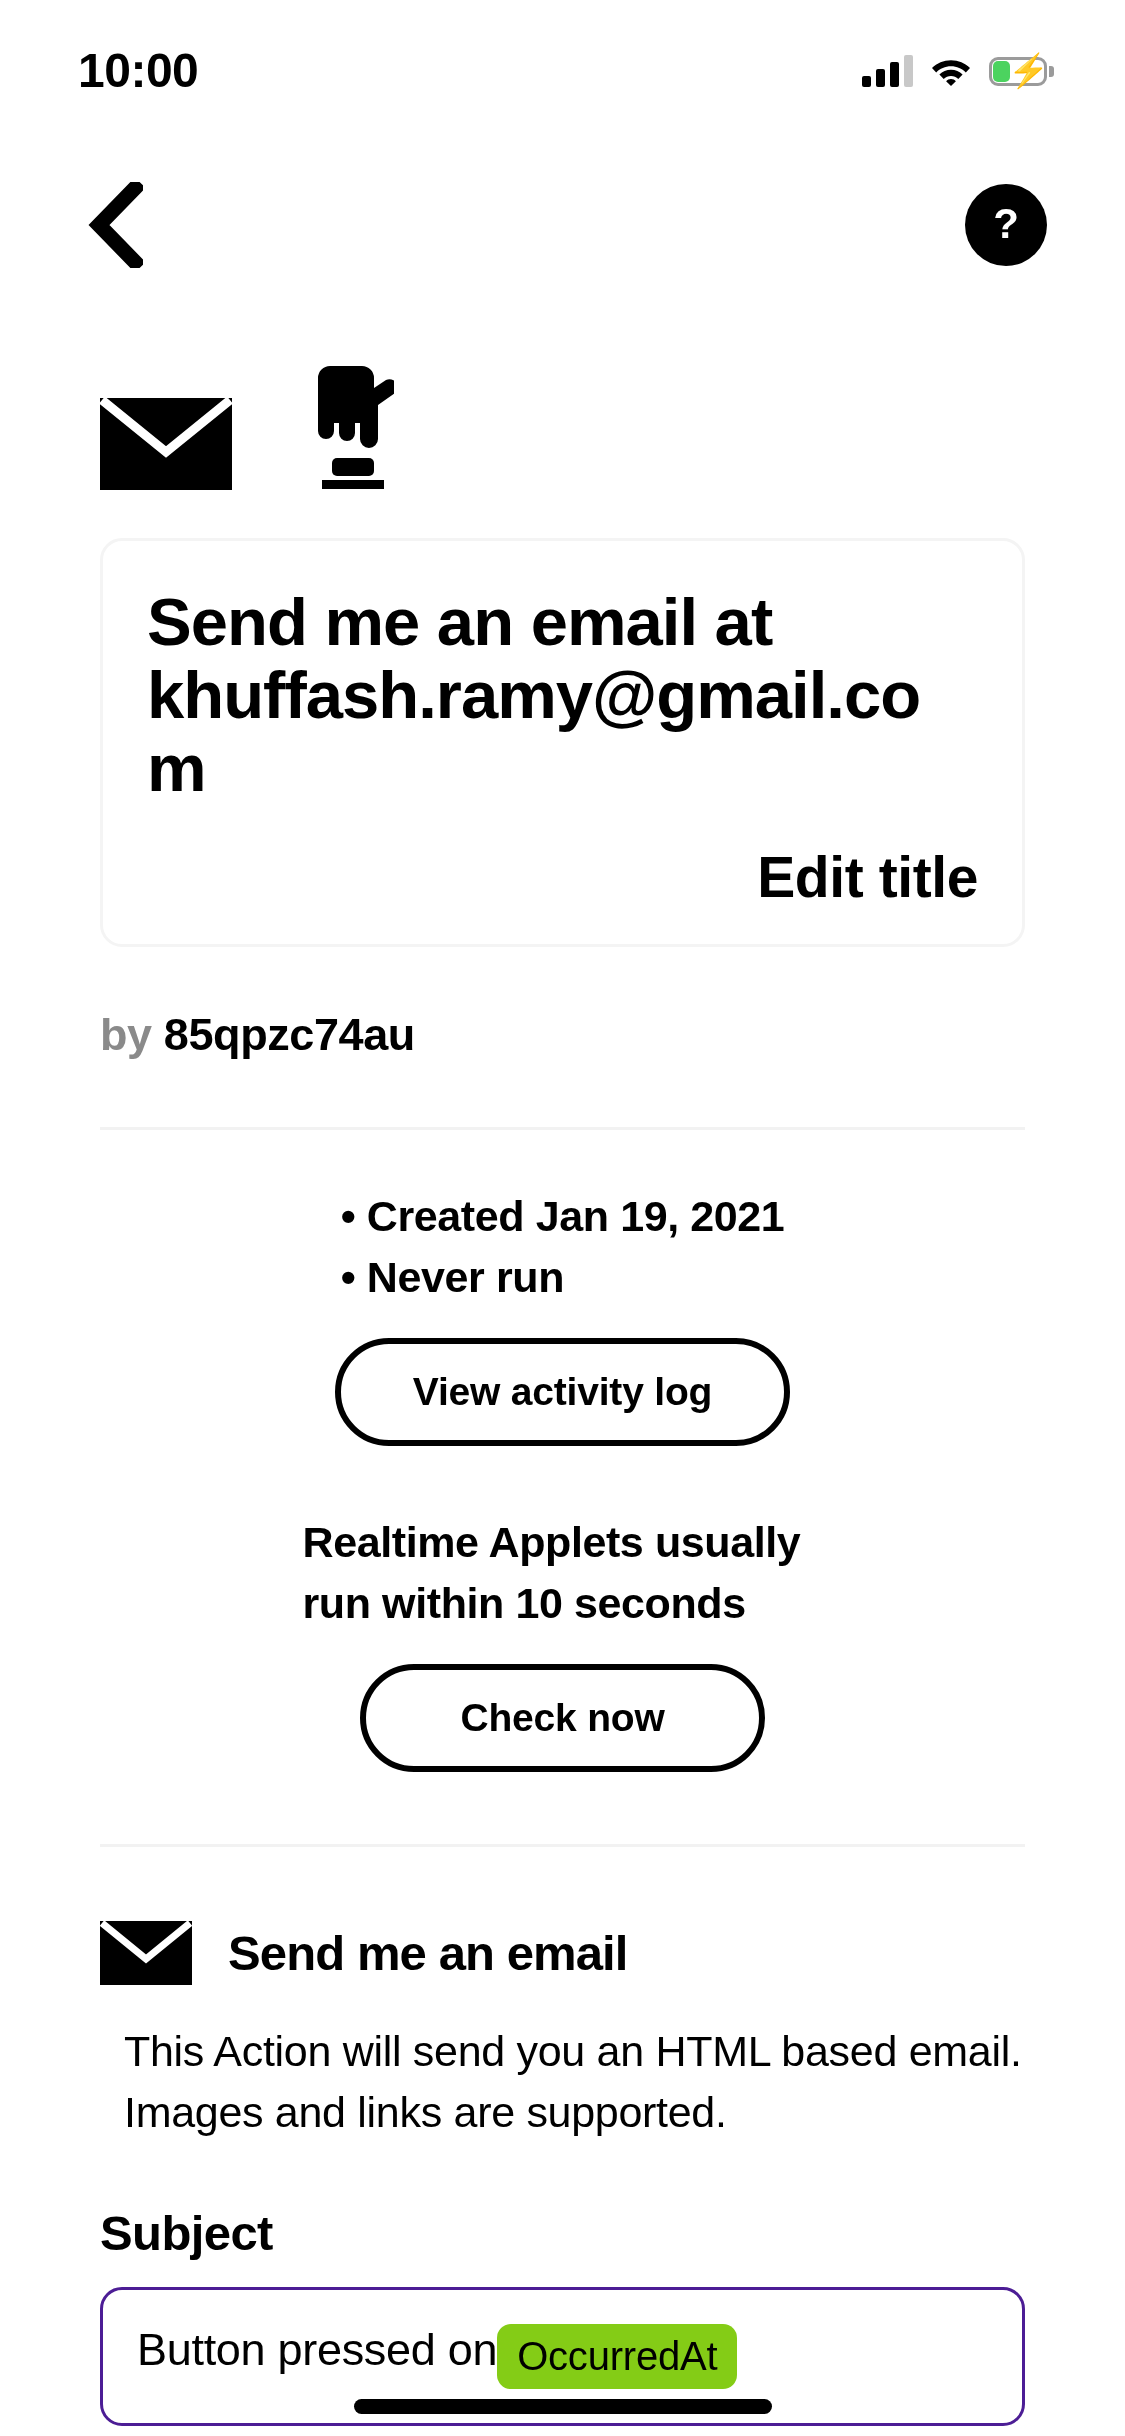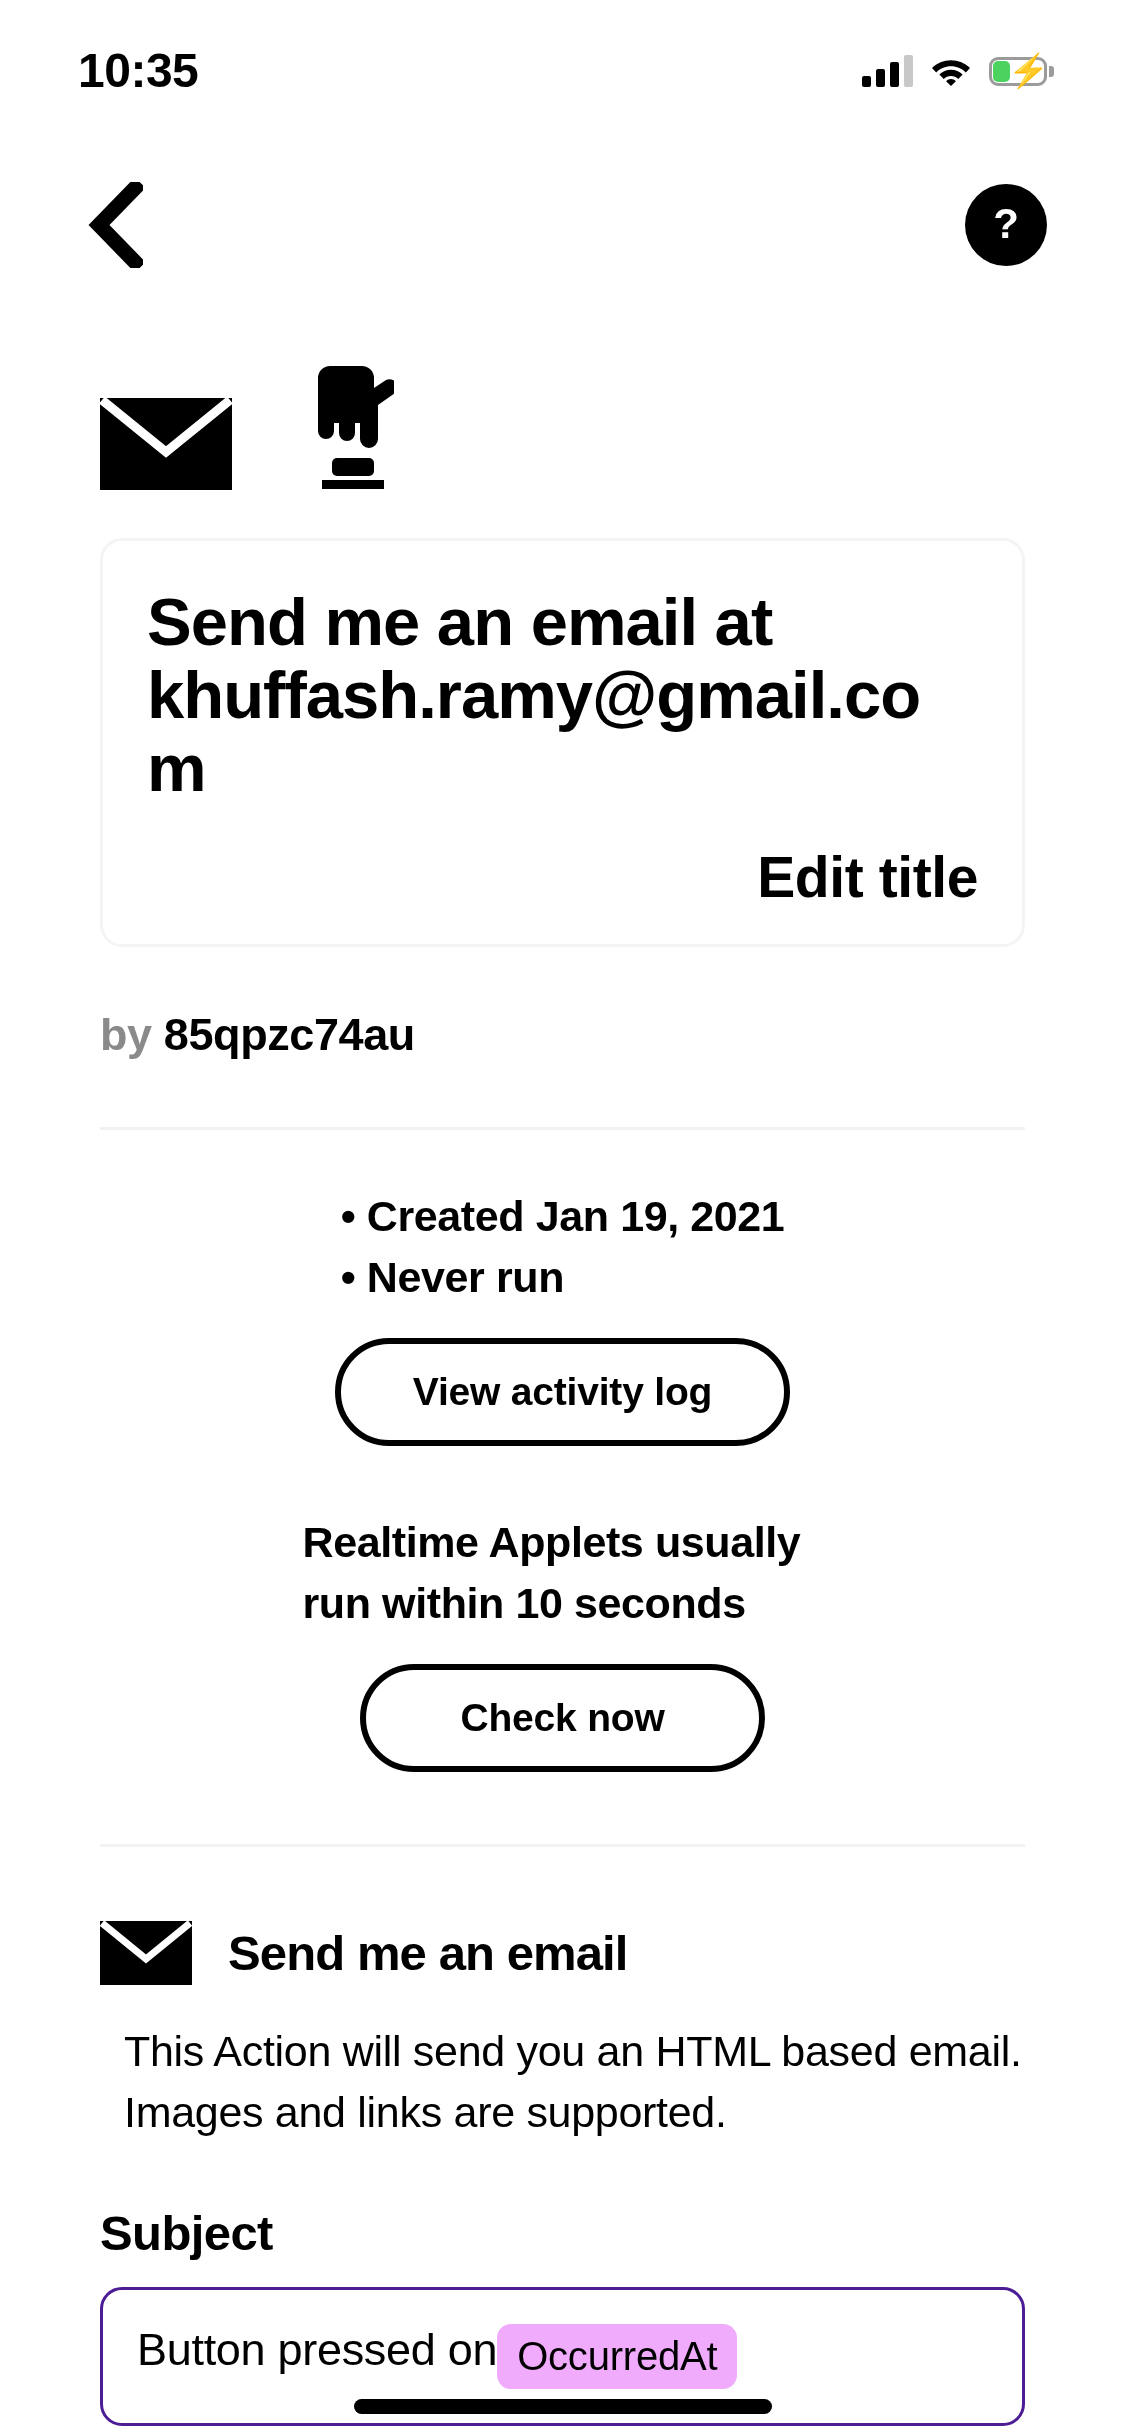--- a/index.html
+++ b/index.html
@@ -123,38 +123,38 @@
 
   .field-label { margin-top:62px; font-size:49px; font-weight:700; letter-spacing:-0.6px; }
 
   .field-box {
     margin-top:26px; border:3px solid #4c1d95; border-radius:22px;
     background:#fff; padding:34px 34px; min-height:122px;
     display:flex; align-items:flex-start; flex-wrap:wrap; gap:0;
   }
   .field-text { font-size:45px; font-weight:400; letter-spacing:-0.3px; }
   .chip {
-    background:#f0abfc; border-radius:14px; padding:10px 20px;
+    background:#84cc16; border-radius:14px; padding:10px 20px;
     font-size:40px; font-weight:400; letter-spacing:-0.2px; color:#000;
   }
   .field-box.body-box { min-height:100px; border-bottom:none; border-radius:22px 22px 0 0; }
 
   
   .home-indicator {
     position:absolute; bottom:22px; left:50%; transform:translateX(-50%);
     width:418px; height:15px; background:#000; border-radius:10px;
   }
 </style>
 </head>
 <body>
 
 <div class="phone">
 
   <div class="statusbar">
-    <div class="sb-time">10:35</div>
+    <div class="sb-time">10:00</div>
     <div class="sb-right">
       <div class="signal">
         <i></i>
           <i></i>
           <i></i>
           <i></i>
       </div>
       <svg class="wifi" viewBox="0 0 40 30">
         <path d="M20 4.2C12.6 4.2 5.9 7.1 1 11.9l4.2 4.5C9 12.6 14.2 10.3 20 10.3s11 2.3 14.8 6.1L39 11.9C34.1 7.1 27.4 4.2 20 4.2z" fill="#000"></path>
         <path d="M20 13.8c-4.5 0-8.6 1.8-11.6 4.8l4.3 4.4c1.9-1.9 4.5-3 7.3-3s5.4 1.1 7.3 3l4.3-4.4c-3-3-7.1-4.8-11.6-4.8z" fill="#000"></path>

